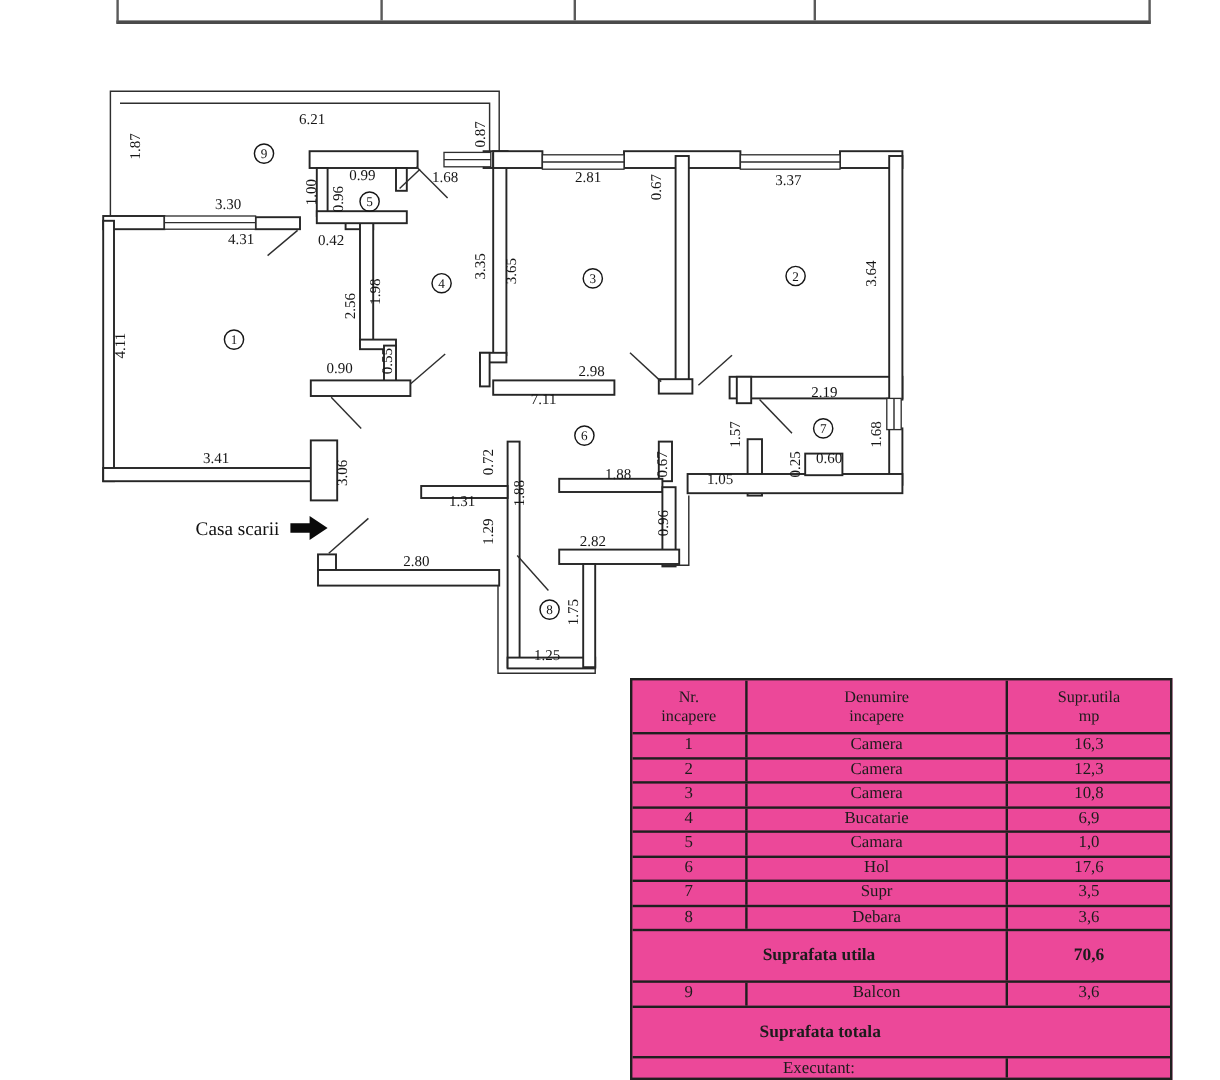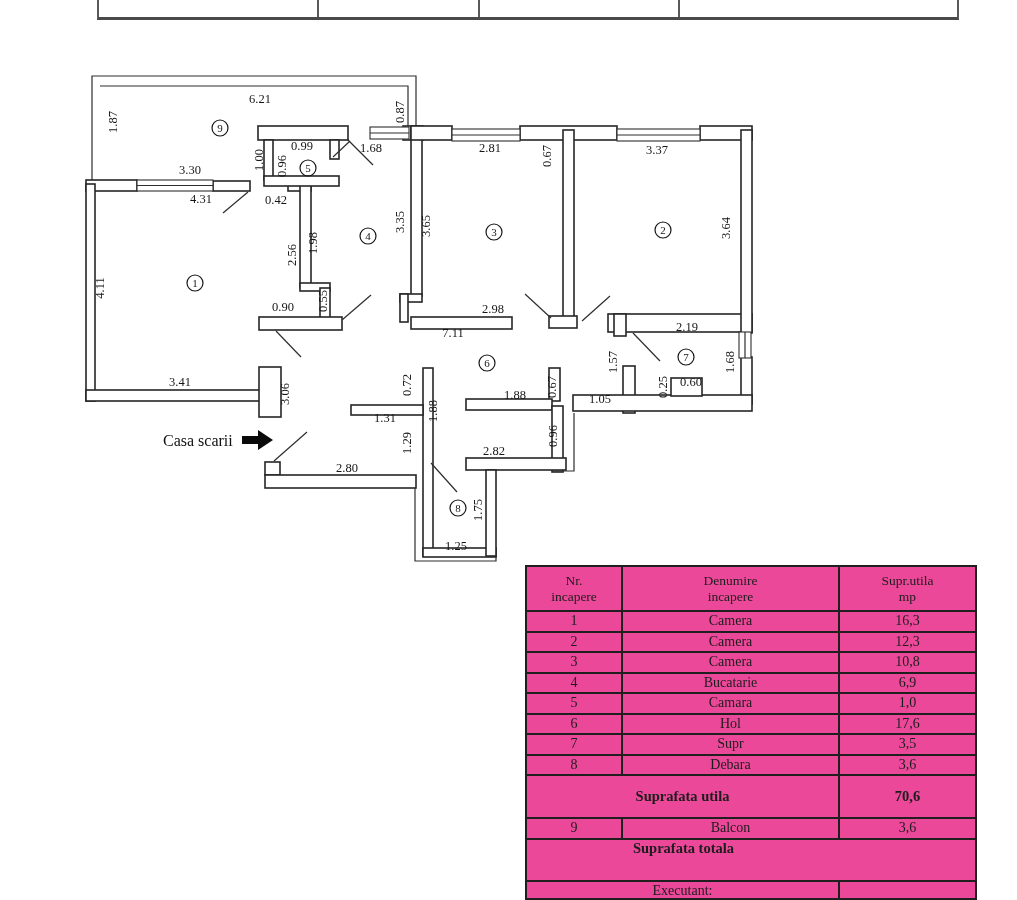--- a/index.html
+++ b/index.html
@@ -24,21 +24,21 @@
           border:2.5px solid #1f1f1f;box-sizing:border-box;overflow:hidden;font-size:14px;}
   .srow{display:flex;border-bottom:2px solid #1f1f1f;box-sizing:border-box;}
   .scell{box-sizing:border-box;border-right:2px solid #1f1f1f;display:flex;align-items:center;justify-content:center;
          text-align:center;line-height:1.15;}
   .scell:last-child{border-right:none;text-align:center;}
   .c1{width:96px;}  .c2{width:217px;} .c3{flex:1;}
   .cmerge{width:313px;}
   .hdr{height:45px;font-size:13.5px;}
   .r{height:20.5px;}
   .tall{height:43px;font-weight:bold;font-size:14.5px;}
-  .tall2{height:42px;font-weight:bold;font-size:14.5px;flex-direction:column;}
+  .tall2{height:42px;font-weight:bold;font-size:14.5px;}
   .balc{height:21px;}
   .exe{height:18.5px;border-bottom:none;gap:12px;}
   .padc{}
   .exelab{justify-content:center;}
 </style>
 </head>
 <body>
 
 <div class="toptable">
   <div class="vdiv" style="left:218px"></div>

